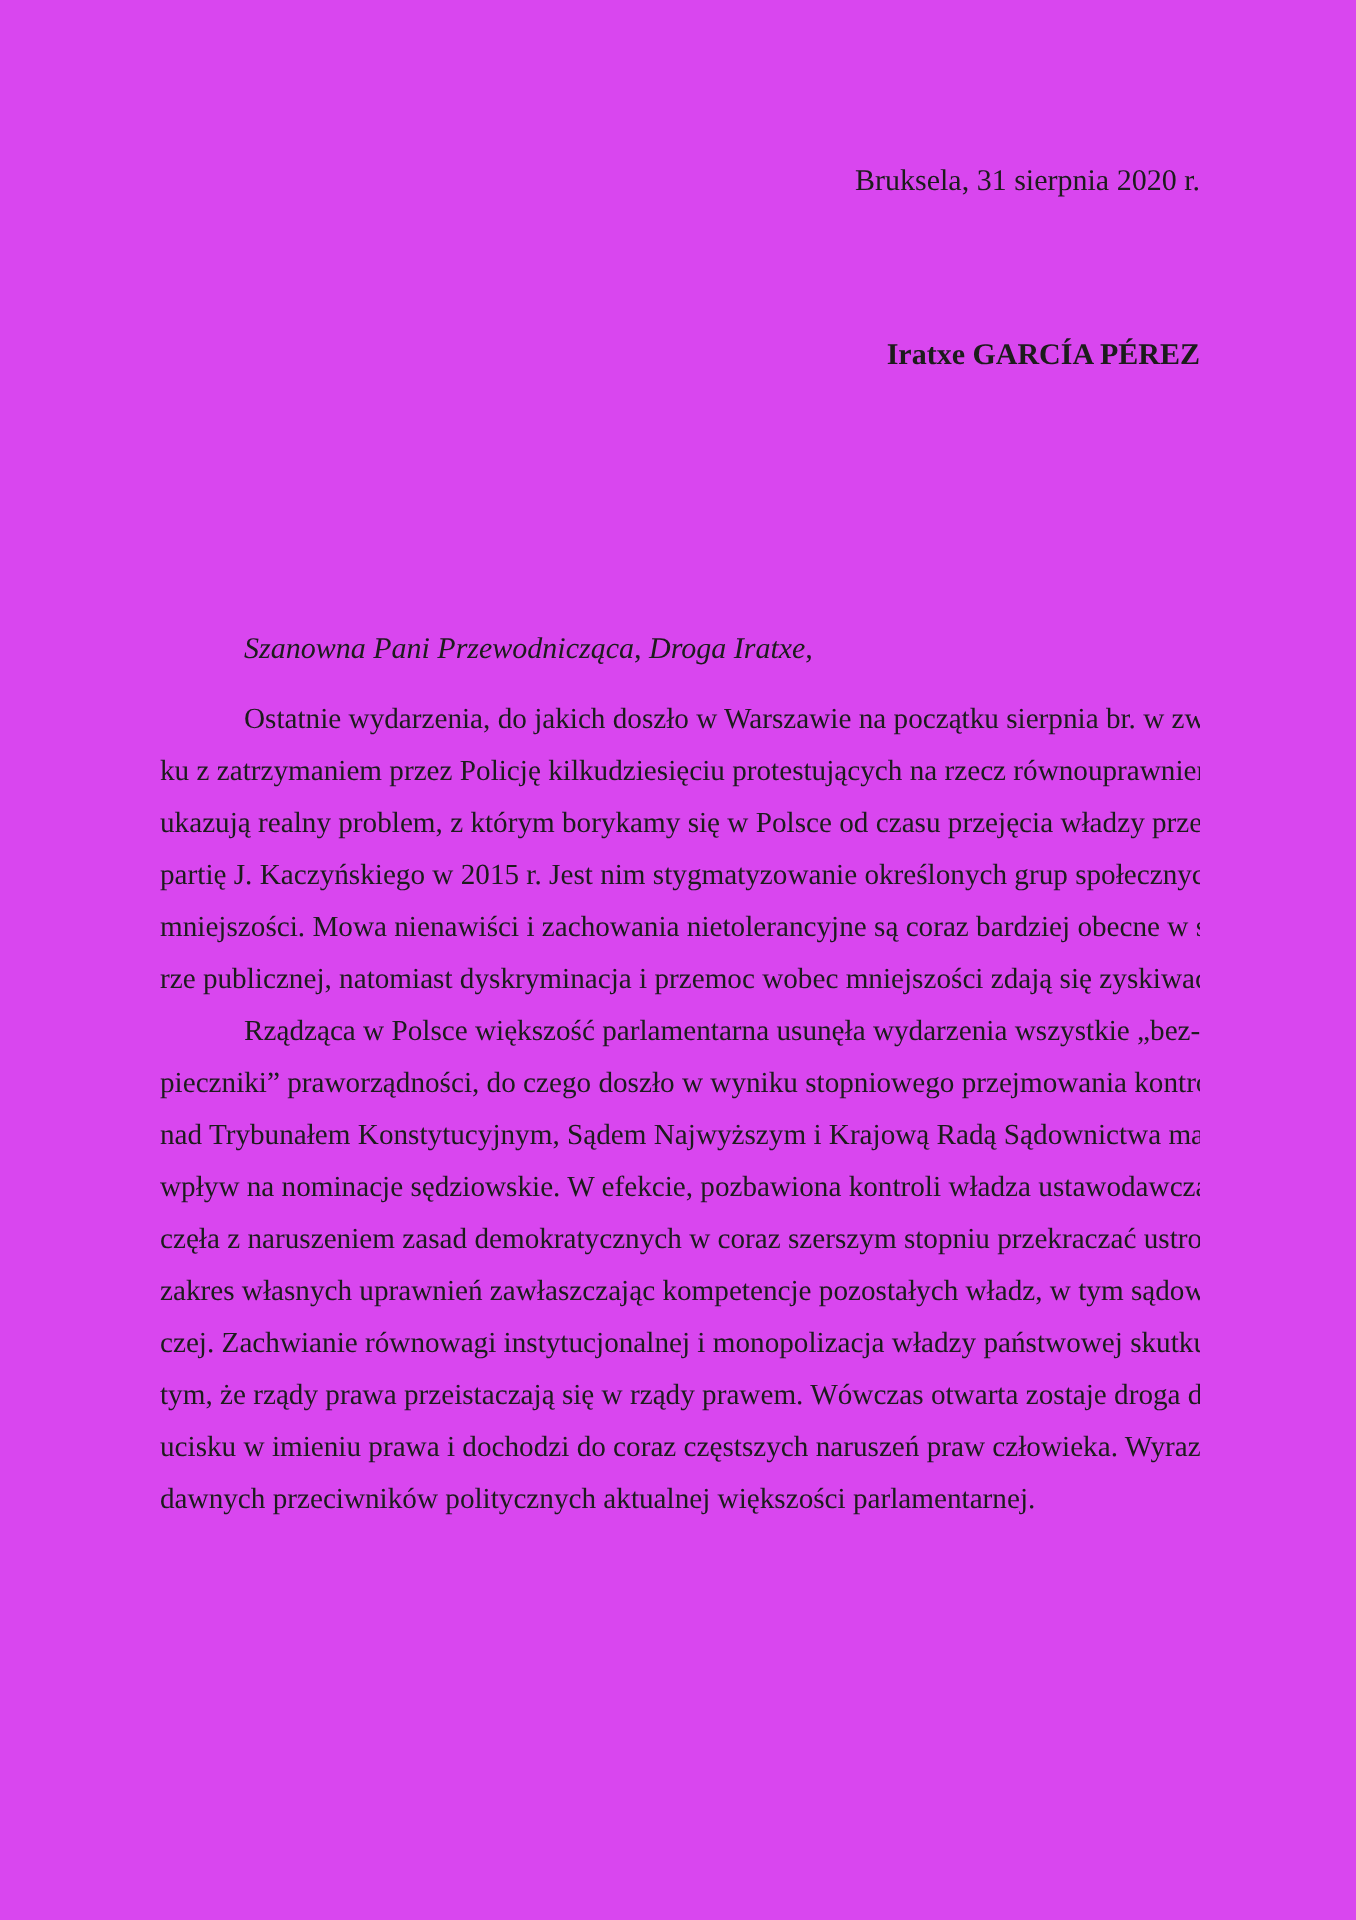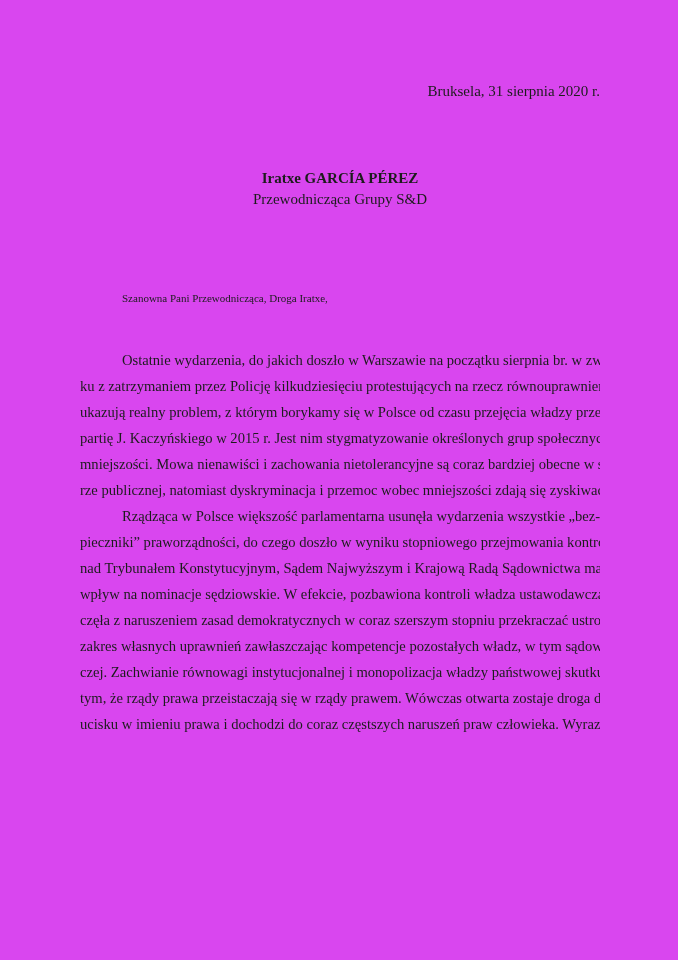--- a/index.html
+++ b/index.html
@@ -24,29 +24,30 @@
   .date {
     top: 81px;
     font-size: 15px;
     line-height: 20px;
     text-align: right;
   }
   .recipient {
     top: 168px;
     font-size: 15px;
     line-height: 20.5px;
-    text-align: center;
+    text-align: right;
   }
   .recipient .name {
     font-weight: bold;
   }
   .salutation {
-    top: 288px;
-    font-size: 11px;
+    top: 315px;
+    font-size: 15px;
     line-height: 21px;
+    font-style: italic;
     padding-left: 42px;
     box-sizing: border-box;
   }
   .letter-body {
     top: 347px;
     font-size: 14.6px;
   }
   .paragraph {
     margin: 0;
   }
@@ -68,21 +69,20 @@
 </style>
 </head>
 <body>
 
 <div class="page" style="background: #d946ef; color: rgb(28, 28, 28);">
 
   <div class="col date">Bruksela, 31 sierpnia 2020 r.</div>
 
   <div class="col recipient">
     <div class="name">Iratxe GARCÍA PÉREZ</div>
-    <div>Przewodnicząca Grupy S&amp;D</div>
   </div>
 
   <div class="col salutation">Szanowna Pani Przewodnicząca, Droga Iratxe,</div>
 
   <div class="col letter-body" id="letter-body">
       <div class="paragraph">
         <div class="line first">Ostatnie wydarzenia, do jakich doszło w Warszawie na początku sierpnia br. w związ-</div>
         <div class="line">ku z zatrzymaniem przez Policję kilkudziesięciu protestujących na rzecz równouprawnienia</div>
         <div class="line">ukazują realny problem, z którym borykamy się w Polsce od czasu przejęcia władzy przez</div>
         <div class="line">partię J. Kaczyńskiego w 2015 r. Jest nim stygmatyzowanie określonych grup społecznych i</div>
@@ -92,16 +92,17 @@
       <div class="paragraph">
         <div class="line first">Rządząca w Polsce większość parlamentarna usunęła wydarzenia wszystkie „bez-</div>
         <div class="line">pieczniki” praworządności, do czego doszło w wyniku stopniowego przejmowania kontroli</div>
         <div class="line">nad Trybunałem Konstytucyjnym, Sądem Najwyższym i Krajową Radą Sądownictwa mającą</div>
         <div class="line">wpływ na nominacje sędziowskie. W efekcie, pozbawiona kontroli władza ustawodawcza za-</div>
         <div class="line">częła z naruszeniem zasad demokratycznych w coraz szerszym stopniu przekraczać ustrojowy</div>
         <div class="line">zakres własnych uprawnień zawłaszczając kompetencje pozostałych władz, w tym sądowni-</div>
         <div class="line">czej. Zachwianie równowagi instytucjonalnej i monopolizacja władzy państwowej skutkują</div>
         <div class="line">tym, że rządy prawa przeistaczają się w rządy prawem. Wówczas otwarta zostaje droga do</div>
         <div class="line">ucisku w imieniu prawa i dochodzi do coraz częstszych naruszeń praw człowieka. Wyrazem</div>
+        <div class="line last">dawnych przeciwników politycznych aktualnej większości parlamentarnej.</div>
       </div>
     </div>
 
 </div>
 
 </body></html>

